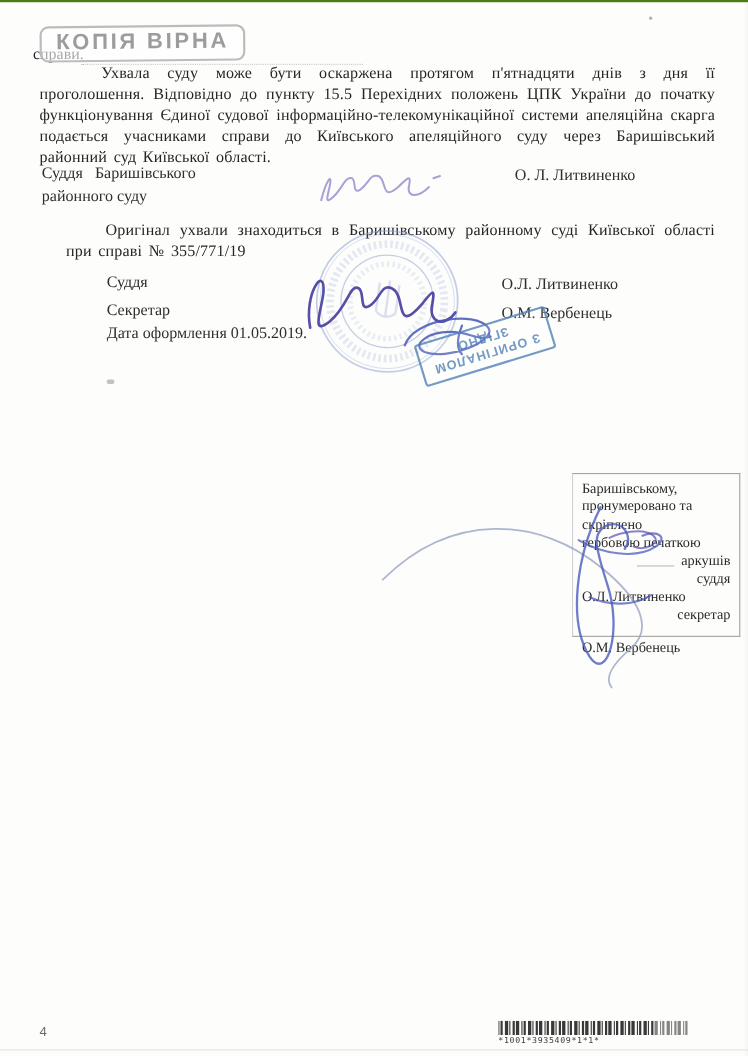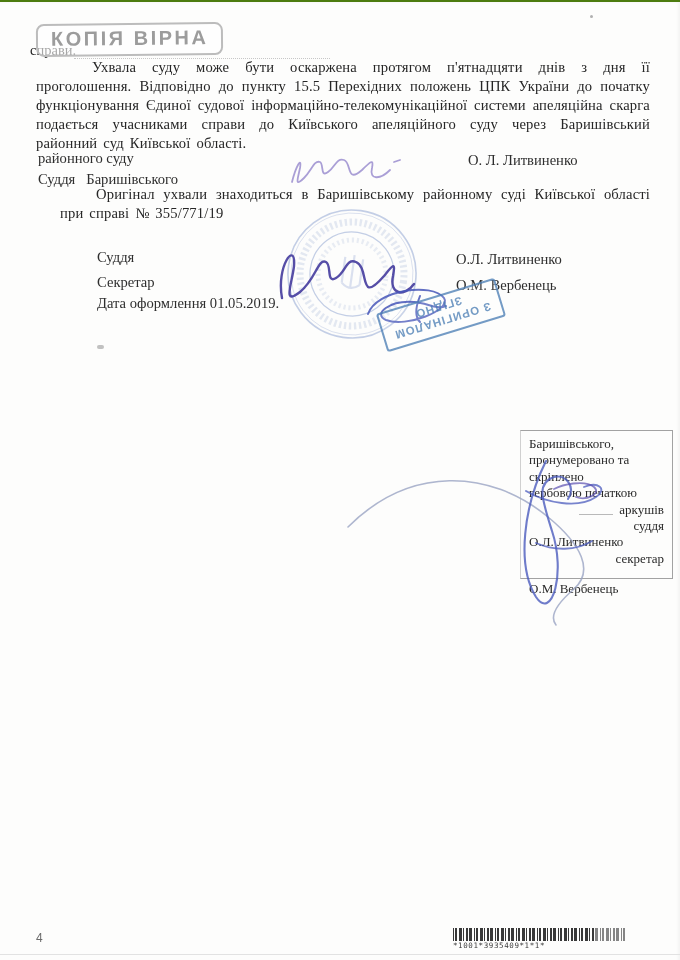--- a/index.html
+++ b/index.html
@@ -12,21 +12,21 @@
   .copy-stamp{left:36px;top:21px;padding:2px 13px 4px;border:2.5px solid #bcbcbc;
     border-radius:8px;color:#9c9c9c;font-family:"Liberation Sans",sans-serif;
     font-weight:bold;font-size:20px;letter-spacing:2.5px;transform:rotate(-.6deg);
     background:rgba(255,255,255,.6);}
   .fragment{left:30px;top:40px;font-size:14.5px;color:#222;z-index:0;}
   .fragment-rule{left:74px;top:56px;width:256px;border-top:1px dotted #c7c7c7;height:0;}
 
   .para{font-size:14.6px;line-height:19px;text-align:justify;word-spacing:2.2px;
         letter-spacing:.15px;color:#262626;}
   .para-appeal{left:36px;top:56px;width:614px;text-indent:56px;}
-  .para-original{left:60px;top:183px;width:590px;text-indent:36px;}
+  .para-original{left:60px;top:199px;width:590px;text-indent:36px;}
 
   .jline{font-size:14.6px;line-height:21px;white-space:pre-wrap;}
   .judge-left{left:38px;top:146px;}
   .judge-right{left:468px;top:150px;font-size:14.6px;}
 
   .rolelbl{font-size:14.6px;}
   .roleval{font-size:14.6px;}
 
   
   .orig-stamp{left:379px;top:293px;width:124px;height:40px;border:2px solid #4e80b6;
@@ -62,22 +62,22 @@
 <div class="page">
 
   <div class="abs fragment">справи.</div>
   <div class="abs fragment-rule"></div>
   <div class="abs copy-stamp">КОПІЯ ВІРНА</div>
   <div class="abs corner-dot"></div>
 
   <div class="abs para para-appeal">Ухвала суду може бути оскаржена протягом п'ятнадцяти днів з дня її проголошення. Відповідно до пункту 15.5 Перехідних положень ЦПК України до початку функціонування Єдиної судової інформаційно-телекомунікаційної системи апеляційна скарга подається учасниками справи до Київського апеляційного суду через Баришівський районний суд Київської області.</div>
 
   <div class="abs judge-left">
+    <div class="jline">Суддя   Баришівського</div>
     <div class="jline">районного суду</div>
-    <div class="jline">Суддя   Баришівського</div>
   </div>
   <div class="abs judge-right">О. Л. Литвиненко</div>
   <svg class="abs" style="left:282px;top:142px;" width="130" height="52" viewBox="0 0 130 52">
     <path d="M10,38 C14,22 20,12 18,24 C16,34 12,44 22,34 C30,26 32,16 38,18 C42,20 38,34 46,28 C54,22 54,14 62,16 C70,19 64,40 80,26 C88,18 92,14 90,24 C87,36 98,36 108,26 M112,18 l6,-2" fill="none" stroke="#9b8ecf" stroke-width="1.8" stroke-linecap="round" opacity=".85"></path>
   </svg>
 
   <div class="abs para para-original">Оригінал ухвали знаходиться в Баришівському районному суді  Київської області при справі № 355/771/19</div>
 
   <svg class="abs" style="left:281px;top:201px;transform:rotate(8deg);" width="142" height="142" viewBox="0 0 142 142">
     <g fill="none" stroke="#8aa0cf">
@@ -105,21 +105,21 @@
   </svg>
 
   <div class="abs orig-stamp">
     <div>З ОРИГІНАЛОМ</div>
     <div>ЗГІДНО</div>
   </div>
 
   <div class="abs speck"></div>
 
   <div class="abs bind-box">
-    <div class="bl">Баришівського,</div>
+    <div class="bl">Баришівському,</div>
     <div class="bl">пронумеровано та</div>
     <div class="bl">скріплено</div>
     <div class="bl">гербовою печаткою</div>
     <div class="bl bl-r">
       <span class="blank-line"></span>
       <span>аркушів</span>
     </div>
     <div class="bl bl-r">суддя</div>
     <div class="bl">О.Л. Литвиненко</div>
     <div class="bl bl-r">секретар</div>

